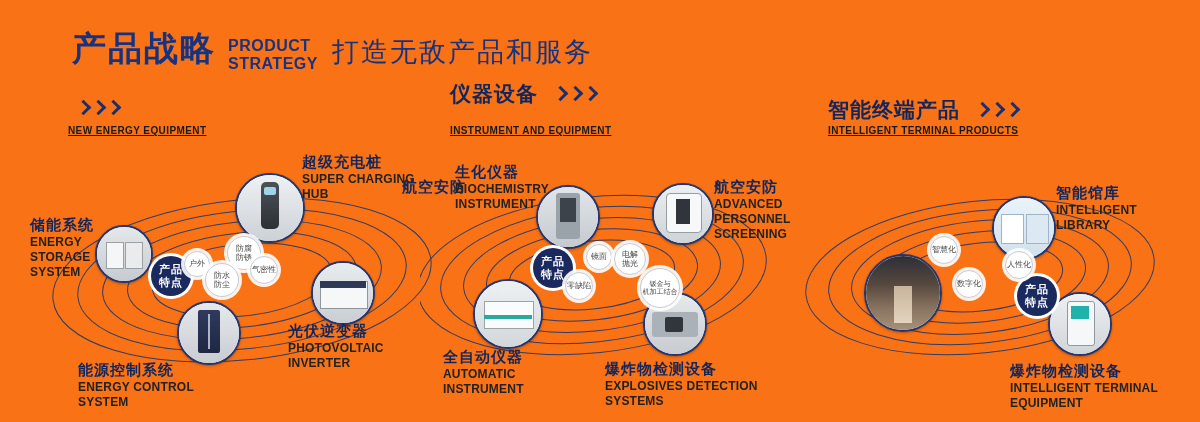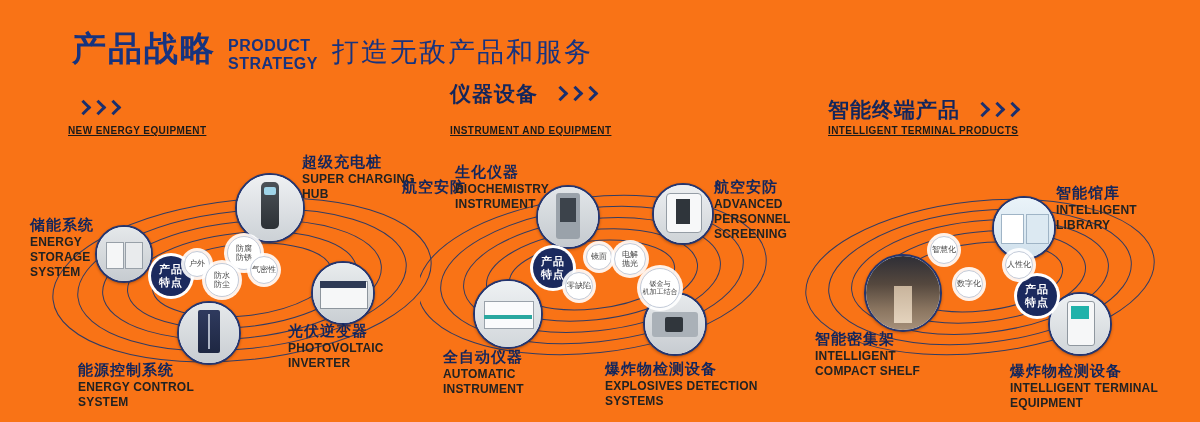--- a/index.html
+++ b/index.html
@@ -266,22 +266,18 @@
     <span>人性化</span>
   </div>
   <div class="bubble" style="left:955px;top:270px;width:26px;height:26px;">
     <span>数字化</span>
   </div>
 
   <div class="node-label ta-l" style="left:1056px;top:184px;width:110px;">
     <span class="zh">智能馆库</span>
     <span class="en">INTELLIGENT LIBRARY</span>
   </div>
-  <div class="node-label ta-c" style="left:815px;top:330px;width:120px;">
-    <span class="zh">智能密集架</span>
-    <span class="en">INTELLIGENT COMPACT SHELF</span>
-  </div>
   <div class="node-label ta-c" style="left:1010px;top:362px;width:175px;">
     <span class="zh">爆炸物检测设备</span>
     <span class="en">INTELLIGENT TERMINAL EQUIPMENT</span>
   </div>
 
 </div>
 
 </body></html>

